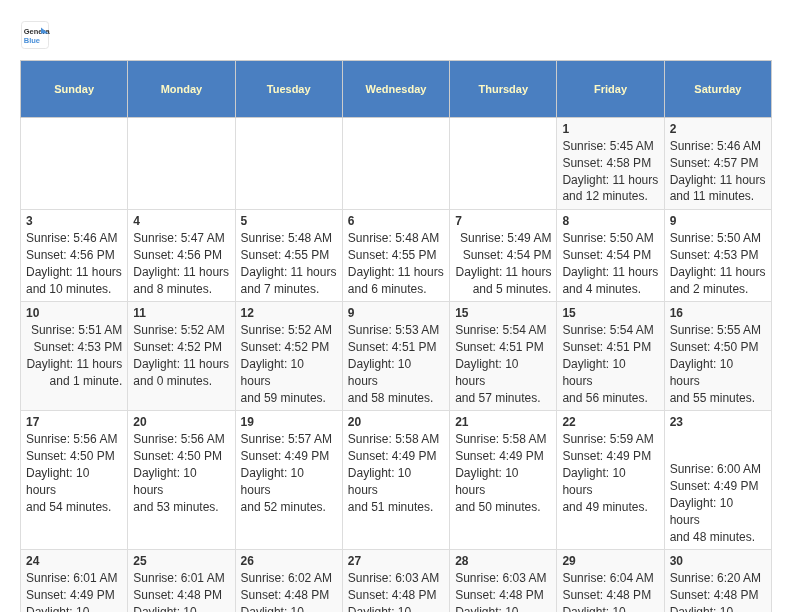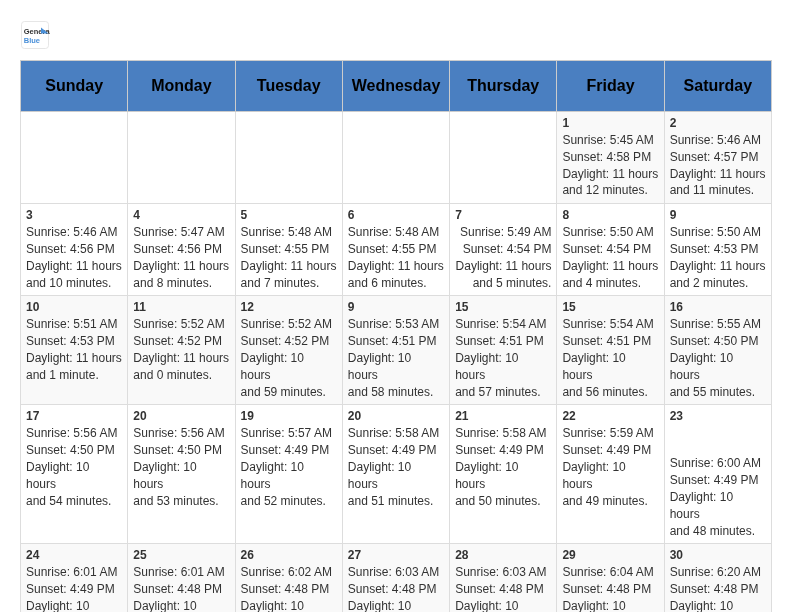--- a/index.html
+++ b/index.html
@@ -5,21 +5,21 @@
     * { box-sizing: border-box; margin: 0; padding: 0; }
     body { font-family: Arial, sans-serif; background: #fff; width: 792px; min-height: 612px; }
     .container { width: 792px; padding: 20px 20px 10px 20px; }
     .header { display: flex; justify-content: space-between; align-items: flex-start; margin-bottom: 10px; }
     .logo { display: flex; align-items: center; }
     .logo-icon { width: 30px; height: 30px; margin-right: 4px; }
     .title-block { text-align: right; }
     .month-title { font-size: 36px; font-weight: bold; color: #333; }
     .location { font-size: 16px; color: #555; }
     table { width: 100%; border-collapse: collapse; }
-    thead tr th { background: #4a7fc1; color: #000000; text-align: center; padding: 16px 4px; font-size: 16px; border: 1px solid #ccc; }
+    thead tr th { background: #4a7fc1; color: #fef9c3; text-align: center; padding: 22px 4px; font-size: 11px; border: 1px solid #ccc; }
     tbody tr { background: #fff; }
     tbody tr:nth-child(odd) { background: #f9f9f9; }
     td { border: 1px solid #ddd; vertical-align: top; padding: 4px 5px; font-size: 10px; color: #333; width: 14.28%; min-height: 80px; }
     .day-num { font-weight: bold; font-size: 12px; margin-bottom: 2px; }
     .day-detail { font-size: 12px; line-height: 1.4; color: #333; }
     .empty { background: #fff; }
   </style>
 </head>
 <body>
 
@@ -124,21 +124,21 @@
             <div class="day-num">9</div>
             <div class="day-detail" style="white-space: pre-line;">Sunrise: 5:50 AM
 Sunset: 4:53 PM
 Daylight: 11 hours
 and 2 minutes.</div>
           </td>
         </tr>
         <tr>
           <td>
             <div class="day-num">10</div>
-            <div class="day-detail" style="white-space: pre-line;">Sunrise: 5:51 AM
+            <div class="day-detail" style="white-space: pre-line; text-align: right;">Sunrise: 5:51 AM
 Sunset: 4:53 PM
 Daylight: 11 hours
 and 1 minute.</div>
           </td>
           <td>
             <div class="day-num">11</div>
             <div class="day-detail" style="white-space: pre-line;">Sunrise: 5:52 AM
 Sunset: 4:52 PM
 Daylight: 11 hours
 and 0 minutes.</div>

